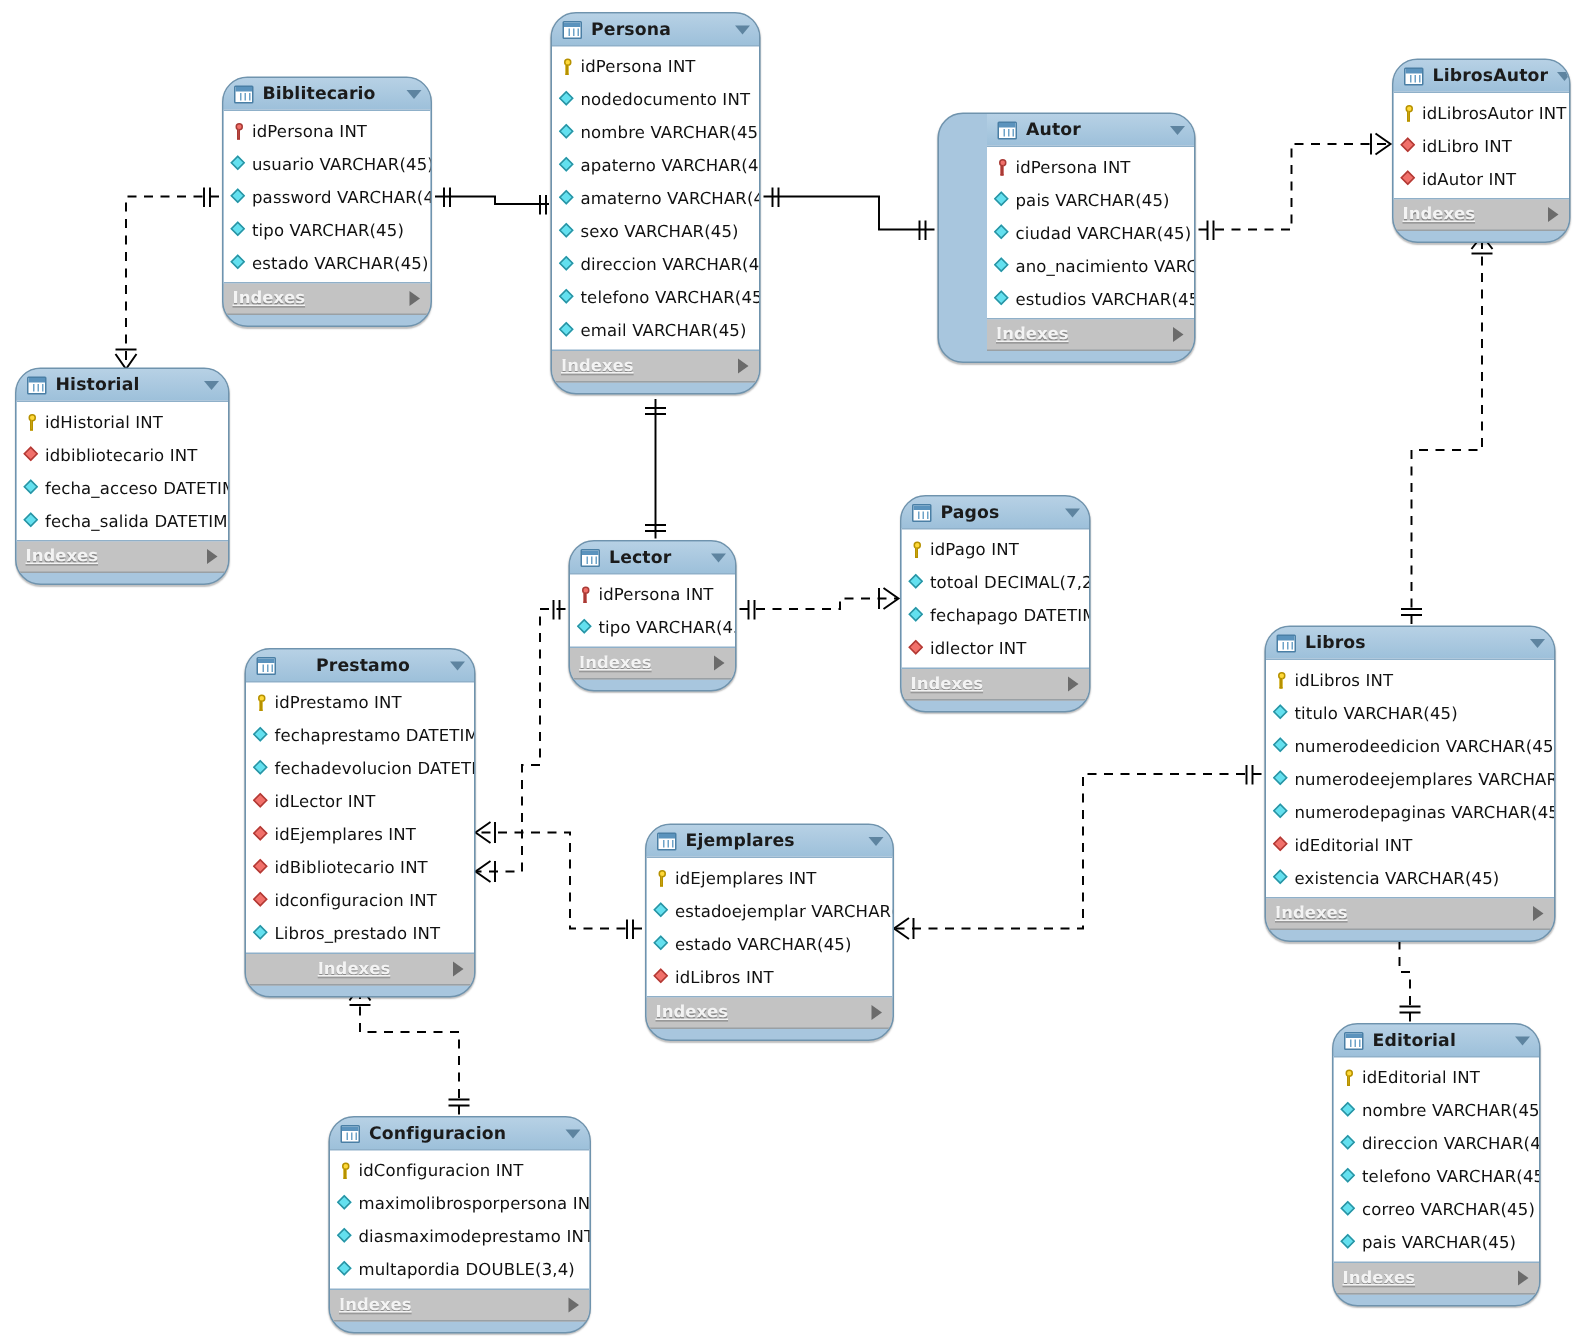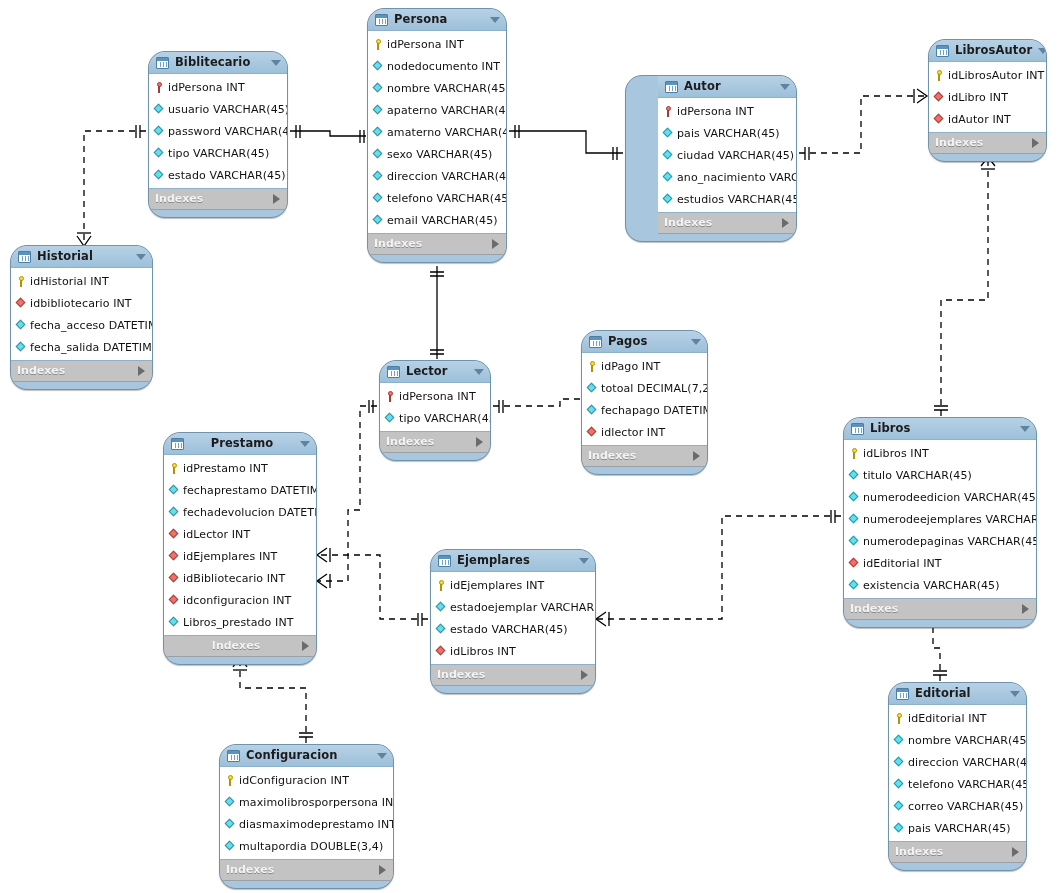--- a/index.html
+++ b/index.html
@@ -185,20 +185,21 @@
     align-items: center;
     padding: 0 7px 0 6px;
     border-bottom: 1px solid #9aa0a4;
   }
   .tbl-foot .f-label {
     flex: 1 1 auto;
     font-size: 11px;
     font-weight: bold;
     color: #f3f3f3;
     text-shadow: 0 1px 0 #8a8a8a;
+    text-decoration: underline;
   }
   .tbl-foot .f-arrow {
     flex: 0 0 auto;
     width: 0; height: 0;
     border-top: 5px solid transparent;
     border-bottom: 5px solid transparent;
     border-left: 7px solid #6b6b6b;
   }
 </style>
 </head>
@@ -477,21 +478,21 @@
           <div class="col">
             <span class="cicon ic-diamond"></span>
             <span class="col-name">tipo VARCHAR(45)</span>
           </div>
         </div>
         <div class="tbl-foot">
           <span class="f-label">Indexes</span>
           <span class="f-arrow"></span>
         </div>
       </div>
-      <div class="tbl" style="left: 581px; top: 330px; width: 127px;">
+      <div class="tbl" style="left: 600px; top: 330px; width: 127px;">
         <div class="tbl-head">
           <span class="t-icon"></span>
           <span class="tbl-title">Pagos</span>
           <span class="caret"></span>
         </div>
         <div class="tbl-body">
           <div class="col">
             <span class="cicon ic-key-pk"></span>
             <span class="col-name">idPago INT</span>
           </div>

